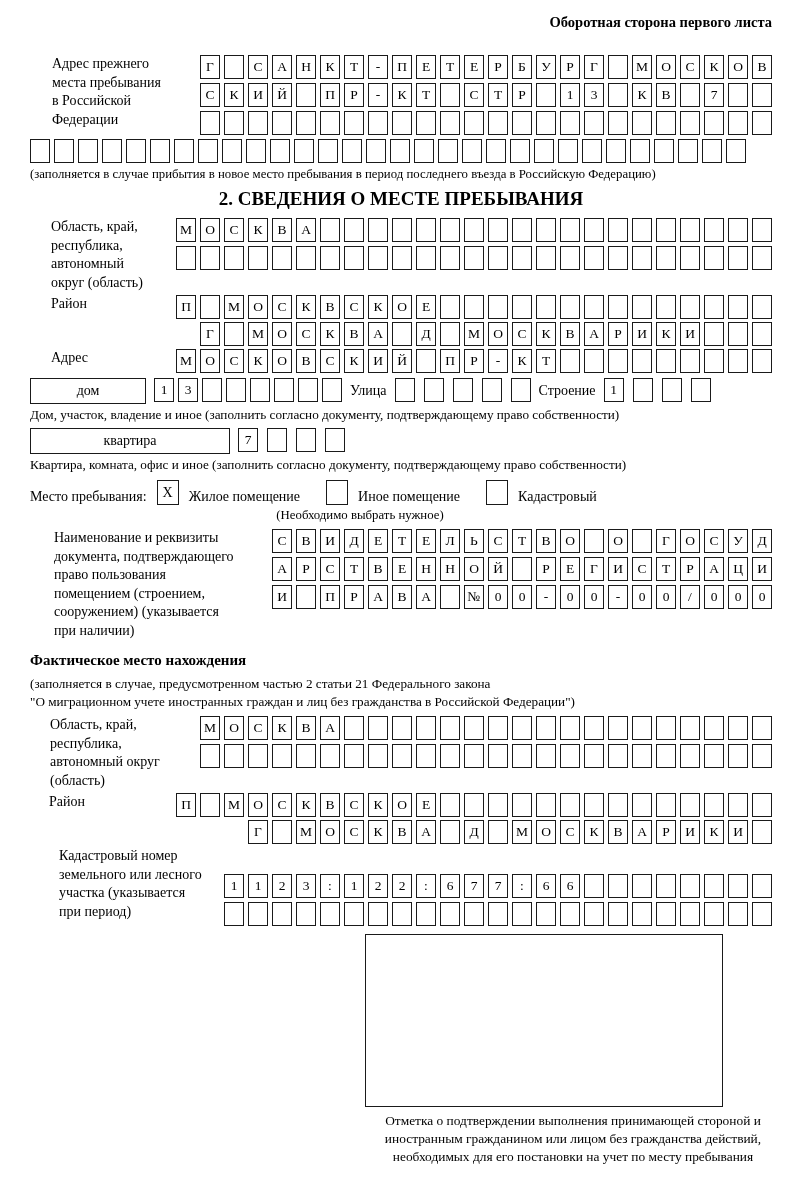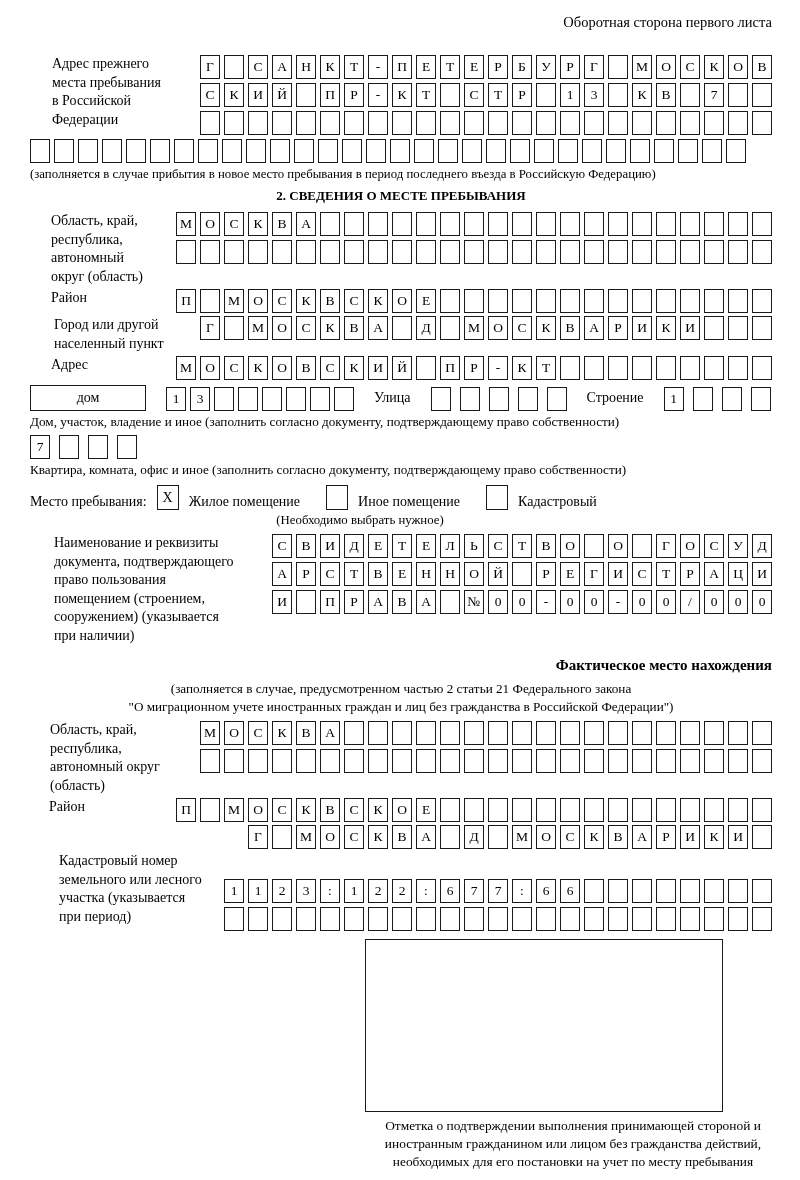--- a/index.html
+++ b/index.html
@@ -1,47 +1,47 @@
 <!DOCTYPE html>
 <html><head>
 <meta charset="utf-8">
 <style>
   html,body{margin:0;padding:0;background:#fff;}
   body{
     width:800px;height:1180px;box-sizing:border-box;
     padding:14px 28px 0 30px;overflow:hidden;
     font-family:"Liberation Serif","DejaVu Serif",serif;color:#000;
   }
-  .corner{ text-align:right;font-size:14.5px;margin-bottom:24px; }
+  .corner{ text-align:right;font-size:14.5px;margin-bottom:24px;font-weight:bold; }
   .field{ display:flex;align-items:flex-start;margin-top:3px;justify-content:flex-end; }
   .lbl{ flex-shrink:0;font-size:14px;line-height:18.5px;white-space:pre-line; }
   .cellcol{ display:flex;flex-direction:column;gap:4px; }
   .cells{ display:flex;gap:4px;flex-wrap:nowrap; }
   .cells-wide{ gap:9px; }
   .cell{
     width:20px;height:24px;flex-shrink:0;box-sizing:border-box;
     border:1.6px solid #1a1a1a;display:flex;align-items:center;justify-content:center;
     font-size:13.5px;
   }
   .w148{width:148px;} .w125{width:125px;} .w146{width:146px;}
   .w218{width:218px;} .w150{width:150px;} .w127{width:127px;}
   .w200l{width:200px;} .w165{width:165px;}
   .caption{ font-size:12.8px;text-align:left;margin-top:4px; }
   .caption-left{ font-size:13.2px;margin-top:3px; }
-  .h2{ text-align:center;font-weight:bold;font-size:13px;margin:6px 0 8px 0; }
-  .h3{ text-align:right;font-weight:bold;font-size:15px;margin:12px 0 6px 0; }
-  .note-center{ text-align:center;font-size:13.2px;line-height:17.5px;white-space:pre-line;margin-bottom:6px; }
+  .h2{ text-align:center;font-weight:bold;font-size:19px;margin:6px 0 8px 0; }
+  .h3{ text-align:left;font-weight:bold;font-size:15px;margin:12px 0 6px 0; }
+  .note-center{ text-align:left;font-size:13.2px;line-height:17.5px;white-space:pre-line;margin-bottom:6px; }
   .widebox{
     box-sizing:border-box;border:1.6px solid #1a1a1a;height:26px;flex-shrink:0;
     display:flex;align-items:center;justify-content:center;font-size:14px;
   }
   .wb-dom{width:116px;margin-right:8px;}
   .wb-kv{width:200px;margin-right:8px;}
   .inline-lbl{ font-size:14px;line-height:26px;padding:0 8px;white-space:nowrap; }
-  .domrow{ display:flex;align-items:flex-end;margin-top:5px;gap:12px; }
+  .domrow{ display:flex;align-items:flex-start;margin-top:5px; }
   .mestorow{ display:flex;align-items:flex-end;margin-top:7px;font-size:14px; }
   .chk{
     width:22px;height:25px;box-sizing:border-box;border:1.6px solid #1a1a1a;flex-shrink:0;
     display:flex;align-items:center;justify-content:center;font-size:14px;
   }
   .mestorow .optlbl{ padding-left:10px;padding-right:26px;white-space:nowrap; }
   .mestorow .mainlbl{ padding-right:10px;white-space:nowrap; }
   .choose-note{ width:420px;margin-left:120px;text-align:center;font-size:12.8px;margin-top:3px; }
   .stamp-box{
     box-sizing:border-box;border:1.6px solid #1a1a1a;
@@ -268,22 +268,20 @@
       <span class="cell"></span>
       <span class="cell"></span>
       <span class="cell"></span>
       <span class="cell"></span>
       <span class="cell"></span>
       <span class="cell"></span>
     </div>
 </div>
 
 <div class="field">
-  <div class="lbl w146">Город или другой
-населенный пункт</div>
   <div class="cells">
       <span class="cell">Г</span>
       <span class="cell"></span>
       <span class="cell">М</span>
       <span class="cell">О</span>
       <span class="cell">С</span>
       <span class="cell">К</span>
       <span class="cell">В</span>
       <span class="cell">А</span>
       <span class="cell"></span>
@@ -360,20 +358,21 @@
   <div class="cells cells-wide">
       <span class="cell">1</span>
       <span class="cell"></span>
       <span class="cell"></span>
       <span class="cell"></span>
     </div>
 </div>
 <div class="caption-left">Дом, участок, владение и иное (заполнить согласно документу, подтверждающему право собственности)</div>
 
 <div class="domrow">
+  <div class="widebox wb-kv">квартира</div>
   <div class="cells cells-wide">
       <span class="cell">7</span>
       <span class="cell"></span>
       <span class="cell"></span>
       <span class="cell"></span>
     </div>
 </div>
 <div class="caption-left">Квартира, комната, офис и иное (заполнить согласно документу, подтверждающему право собственности)</div>
 
 <div class="mestorow">

